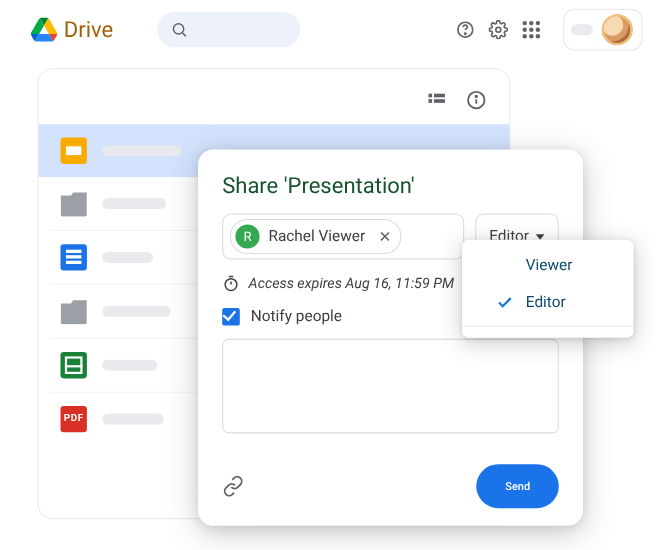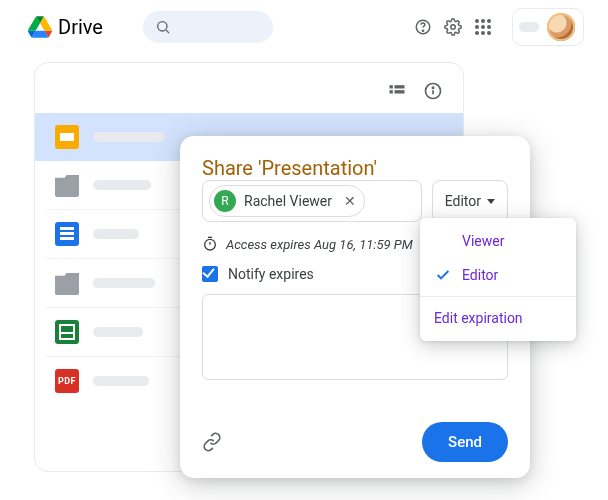--- a/index.html
+++ b/index.html
@@ -2,21 +2,21 @@
 <html><head>
 <meta charset="utf-8">
 <style>
   * { box-sizing: border-box; margin: 0; padding: 0; font-family: 'Google Sans', Roboto, Arial, sans-serif; }
   body { background: #fff; width: 608px; height: 500px; overflow: hidden; position: relative; }
 
   
   .header { display: flex; align-items: center; gap: 12px; padding: 8px 24px 8px 28px; }
   .drive-logo { display: flex; align-items: center; gap: 6px; }
   .drive-logo-icon { width: 24px; height: 24px; }
-  .drive-logo-text { font-size: 20px; color: #000000; font-weight: 400; }
+  .drive-logo-text { font-size: 20px; color: #a16207; font-weight: 400; }
   .search-bar { margin-left: 28px; width: 130px; height: 32px; background: #edf2fa; border-radius: 16px; display: flex; align-items: center; padding: 0 12px; }
   .search-bar svg { width: 16px; height: 16px; color: #5f6368; }
   .header-spacer { flex: 1; }
   .header-icons { display: flex; align-items: center; gap: 12px; }
   .header-icon { width: 18px; height: 18px; color: #5f6368; display:flex; align-items:center; justify-content:center; }
   .header-icon svg { width: 18px; height: 18px; }
   .apps-grid { display: grid; grid-template-columns: repeat(3, 4px); grid-template-rows: repeat(3, 4px); gap: 2px; }
   .apps-grid span { background: #5f6368; border-radius: 50%; }
   .avatar-card { display:flex; align-items:center; gap:8px; border:1px solid #e8eaed; border-radius:10px; padding:4px 8px 4px 6px; margin-left:8px; }
   .avatar-pill { width: 20px; height: 10px; background: #e8eaed; border-radius: 5px; }
@@ -42,44 +42,44 @@
   .icon-folder { background:#9aa0a6; clip-path: polygon(0 20%, 40% 20%, 48% 8%, 100% 8%, 100% 100%, 0 100%); border-radius:2px;}
   .icon-docs-b { background:#1a73e8; position:relative; }
   .icon-docs-b::before { content:""; position:absolute; left:5px; right:5px; top:5px; height:3px; background:#fff; box-shadow: 0 5px 0 #fff, 0 10px 0 #fff; }
   .icon-sheets-b { background:#188038; position:relative; }
   .icon-sheets-b::before { content:""; position:absolute; left:4px; top:4px; right:4px; bottom:4px; border:2px solid #fff; }
   .icon-sheets-b::after { content:""; position:absolute; left:4px; right:4px; top:50%; height:2px; background:#fff; box-shadow: 0 0 0 0; }
   .icon-pdf { background:#d93025; color:#fff; font-size:9px; font-weight:700; display:flex; align-items:center; justify-content:center; letter-spacing:0.5px; }
 
   
   .share-dialog { position:absolute; left:180px; top:136px; width:350px; height:342px; background:#fff; border-radius:14px; box-shadow: 0 6px 28px rgba(60,64,67,0.28), 0 2px 8px rgba(60,64,67,0.12); padding:20px 22px 16px 22px; display:flex; flex-direction:column; }
-  .share-title { font-size:20px; color:#a16207; font-weight:400; }
+  .share-title { font-size:20px; color:#14532d; font-weight:400; margin-bottom:14px; }
   .share-row { display:flex; gap:10px; align-items:stretch; }
   .people-box { flex:1; border:1px solid #dadce0; border-radius:8px; padding:5px 6px; display:flex; align-items:center; height:42px; }
   .chip { display:flex; align-items:center; gap:8px; border:1px solid #dadce0; border-radius:18px; padding:4px 8px 4px 4px; font-size:14px; color:#3c4043; }
   .chip-avatar { width:22px; height:22px; border-radius:50%; background:#34a853; color:#fff; font-size:12px; display:flex; align-items:center; justify-content:center; }
   .chip-x { font-size:14px; color:#5f6368; margin-left:4px; }
   .role-btn { border:1px solid #dadce0; border-radius:8px; padding:0 12px; display:flex; align-items:center; gap:6px; font-size:14px; color:#3c4043; height:42px; background:#fff; }
   .caret { width:0; height:0; border-left:4px solid transparent; border-right:4px solid transparent; border-top:5px solid #3c4043; }
 
   .meta-row { display:flex; align-items:flex-end; gap:8px; margin-top:14px; font-size:13px; color:#3c4043;font-style:italic; }
   .meta-row svg { width:16px; height:16px; color:#3c4043; }
   .notify-row { display:flex; align-items:center; gap:10px; margin-top:14px; font-size:14px; color:#3c4043; }
   .checkbox { width:16px; height:16px; background:#1a73e8; border-radius:2px; position:relative; }
   .checkbox::after { content:""; position:absolute; left:3px; top:0px; width:5px; height:9px; border:solid #fff; border-width:0 2px 2px 0; transform:rotate(40deg); }
   .message-box { margin-top:12px; height:86px; border:1px solid #dadce0; border-radius:6px; }
 
   .share-footer { margin-top:auto; display:flex; align-items:center; padding-top:10px; }
   .link-icon { width:20px; height:20px; color:#5f6368; }
   .link-icon svg { width:20px; height:20px; }
-  .send-btn { margin-left:auto; background:#1a73e8; color:#fff; border:none; border-radius:22px; height:40px; padding:0 26px; font-size:15px; font-weight:500; }
+  .send-btn { margin-left:auto; background:#1a73e8; color:#fff; border:none; border-radius:22px; height:40px; padding:0 26px; font-size:10px; font-weight:500; }
 
   
   .dropdown { position:absolute; left:420px; top:218px; width:156px; background:#fff; border-radius:6px; box-shadow:0 4px 20px rgba(60,64,67,0.28), 0 1px 4px rgba(60,64,67,0.15); padding:6px 0; display:flex; flex-direction:column; }
-  .dd-item { display:flex; align-items:flex-start; gap:10px; padding:9px 14px 9px 14px; font-size:14px; color:#6d28d9; }
+  .dd-item { display:flex; align-items:flex-start; gap:10px; padding:9px 14px 9px 30px; font-size:14px; color:#0c4a6e; }
   .dd-check { width:18px; flex-shrink:0; display:flex; justify-content:center; }
   .dd-check svg { width:16px; height:16px; color:#1a73e8; }
   .dd-sep { height:1px; background:#e8eaed; margin:4px 0; }
 </style>
 </head>
 <body>
 
 <div class="header">
   <div class="drive-logo">
     <svg class="drive-logo-icon" viewBox="0 0 87 78">
@@ -204,21 +204,21 @@
   <div class="meta-row">
     <svg viewBox="0 0 24 24" fill="none" stroke="currentColor" stroke-width="2">
         <circle cx="12" cy="13" r="8"></circle>
         <line x1="12" y1="9" x2="12" y2="13"></line>
         <line x1="9" y1="2" x2="15" y2="2"></line>
       </svg>
     <span>Access expires Aug 16, 11:59 PM</span>
   </div>
   <div class="notify-row">
     <div class="checkbox"></div>
-    <span>Notify expires</span>
+    <span>Notify people</span>
   </div>
   <div class="message-box"></div>
   <div class="share-footer">
     <div class="link-icon">
       <svg viewBox="0 0 24 24" fill="none" stroke="currentColor" stroke-width="2">
           <path d="M10 13a5 5 0 007.07 0l2.83-2.83a5 5 0 00-7.07-7.07L11 5"></path>
           <path d="M14 11a5 5 0 00-7.07 0L4.1 13.83a5 5 0 007.07 7.07L13 19"></path>
         </svg>
     </div>
     <button class="send-btn">
@@ -234,16 +234,13 @@
   </div>
   <div class="dd-item">
     <span class="dd-check">
       <svg viewBox="0 0 24 24" fill="none" stroke="currentColor" stroke-width="3">
           <polyline points="4 12 9 17 20 6"></polyline>
         </svg>
     </span>
     <span>Editor</span>
   </div>
   <div class="dd-sep"></div>
-  <div class="dd-item">
-    <span>Edit expiration</span>
-  </div>
 </div>
 
 </body></html>

